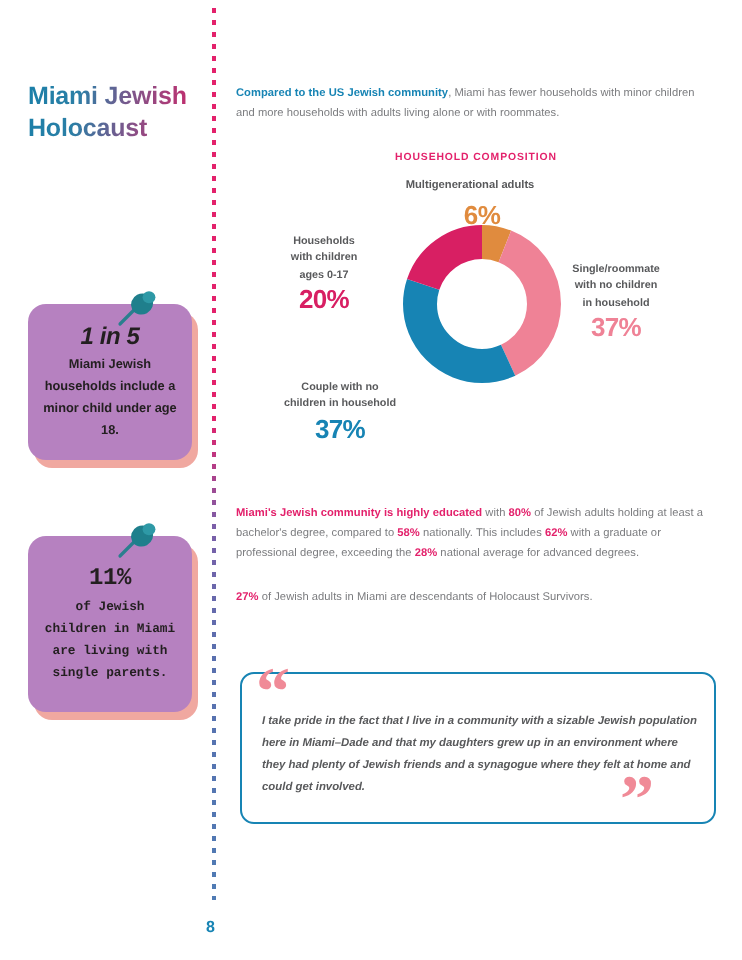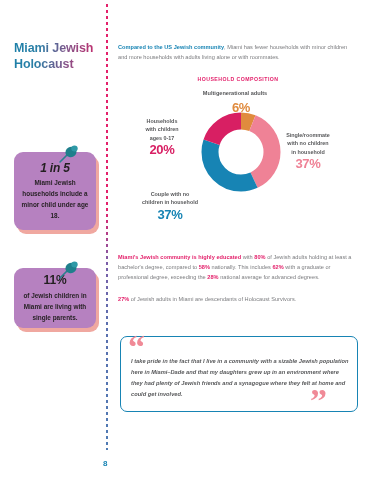--- a/index.html
+++ b/index.html
@@ -156,23 +156,23 @@
     font-size: 6.4px;
     font-weight: bold;
     line-height: 1.72;
   }
   #card-one {
     left: 14px; top: 152px; width: 82px; height: 78px;
     display: flex; flex-direction: column;
     align-items: center; justify-content: center;
   }
   #card-two {
-    left: 14px; top: 268px; width: 82px; height: 60px;
+    left: 14px; top: 268px; width: 82px; height: 88px;
     display: flex; flex-direction: column;
-    align-items: center; justify-content: center;
+    align-items: center; justify-content: center; font-family: Liberation Mono, monospace;
   }
   #card-two .headline { font-style: normal; }
 
   
   .pin { position: absolute; width: 22px; height: 20px; }
   #pin-one { left: 58px; top: 144px; }
   #pin-two { left: 58px; top: 260px; }
 
   
   .quote-box {

